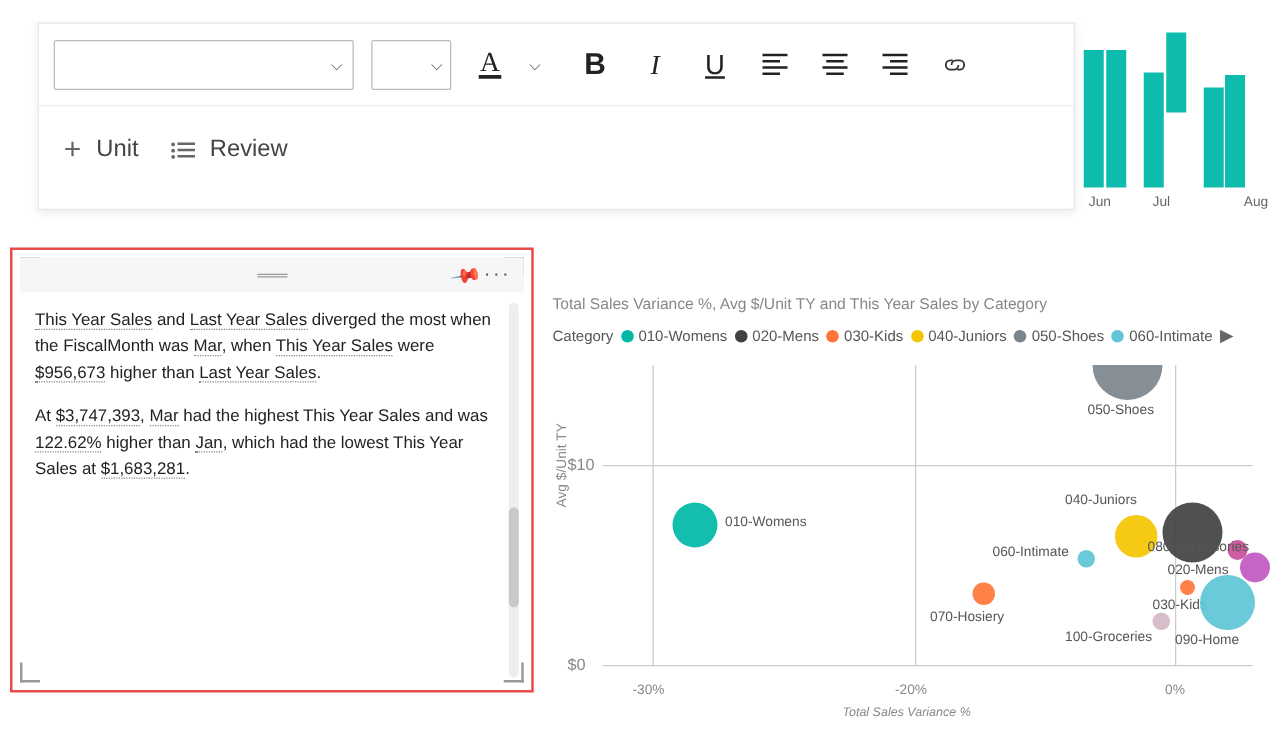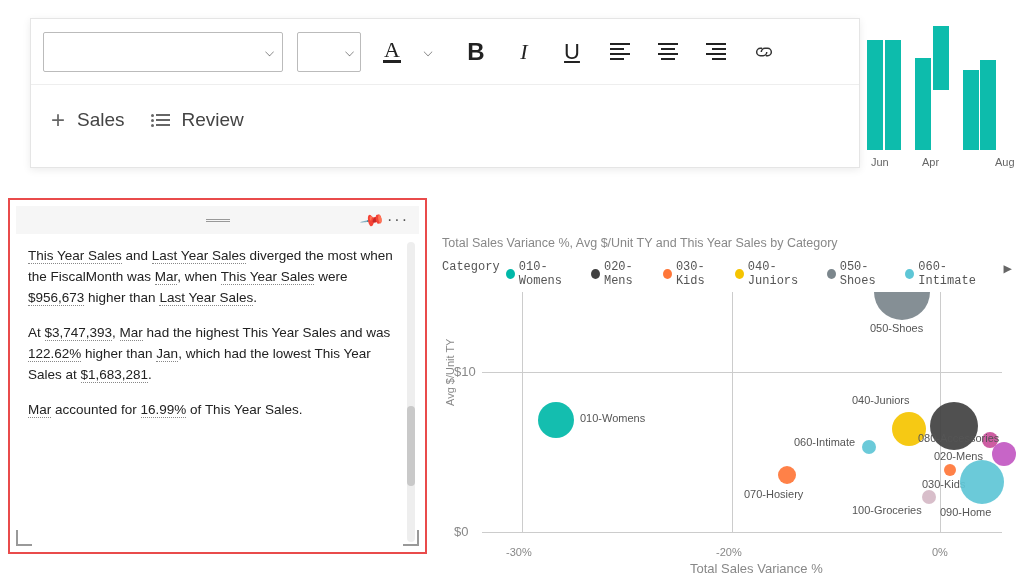--- a/index.html
+++ b/index.html
@@ -46,27 +46,27 @@
 .sel-handle.tl { top:0; left:0; border-top:2px solid #999; border-left:2px solid #999;}
 .sel-handle.tr { top:0; right:0; border-top:2px solid #999; border-right:2px solid #999;}
 .sel-handle.bl { bottom:0; left:0; border-bottom:2px solid #999; border-left:2px solid #999;}
 .sel-handle.br { bottom:0; right:0; border-bottom:2px solid #999; border-right:2px solid #999;}
 .scrollbar { position:absolute; right:4px; top:36px; width:8px; height:300px; background:#eee; border-radius:4px;}
 .scroll-thumb { position:absolute; right:4px; top:200px; width:8px; height:80px; background:#c9c9c9; border-radius:4px;}
 
 
 .chart { position:absolute; top:236px; left:442px; width:570px; height:340px; }
 .chart-title { font-size:12.5px; color:#888; margin-bottom:10px;}
-.legend { display:flex; align-items:flex-start; gap:6px; font-size:12px; color:#555; margin-bottom:6px; flex-wrap:nowrap;font-family:Liberation Mono, monospace;}
+.legend { display:flex; align-items:flex-end; gap:6px; font-size:12px; color:#555; margin-bottom:6px; flex-wrap:nowrap;}
 .lg-item { display:flex; align-items:center; gap:4px; }
 .lg-dot { width:10px; height:10px; border-radius:50%; }
 .plot { position:absolute; top:56px; left:40px; width:520px; height:240px; }
 .ylabel { position:absolute; left:2px; top:170px; transform:rotate(-90deg); transform-origin:left top; font-size:11px; color:#888; white-space:nowrap;}
 .ytick { position:absolute; left:12px; font-size:13px; color:#888; }
-.xlabel { position:absolute; left:248px; bottom:0; font-size:13px; color:#888;}
+.xlabel { position:absolute; left:232px; bottom:0; font-size:10px; color:#888;font-style:italic;}
 .xtick { position:absolute; bottom:18px; font-size:11px; color:#888;}
 .gridline { position:absolute; background:#ccc; }
 .gridline.v { width:1px; height:240px; top:56px;}
 .gridline.h { height:1px; width:520px; left:40px;}
 .bubble { position:absolute; border-radius:50%; opacity:0.92;}
 .blabel { position:absolute; font-size:11px; color:#555; white-space:nowrap;}
 .legend-arrow { color:#666; font-size:14px; }
 
 
 .align-lines { display:flex; flex-direction:column; gap:3px; align-items:flex-start;}
@@ -80,21 +80,21 @@
 <body>
 
 <div class="bg-bars">
   <div class="bar-col" style="left:840px;top:40px;height:110px;"></div>
   <div class="bar-col" style="left:858px;top:40px;height:110px;"></div>
   <div class="bar-col" style="left:888px;top:58px;height:92px;"></div>
   <div class="bar-col" style="left:906px;top:26px;height:64px;"></div>
   <div class="bar-col" style="left:936px;top:70px;height:80px;"></div>
   <div class="bar-col" style="left:953px;top:60px;height:90px;"></div>
   <span class="month-lbl" style="left:844px;">Jun</span>
-  <span class="month-lbl" style="left:895px;">Apr</span>
+  <span class="month-lbl" style="left:895px;">Jul</span>
   <span class="month-lbl" style="left:968px;">Aug</span>
 </div>
 
 <div class="toolbar">
   <div class="toolbar-row1">
     <div class="font-select">
         <span class="caret">⌵</span>
       </div>
     <div class="size-select">
         <span class="caret">⌵</span>
@@ -141,21 +141,21 @@
       </div>
     <div class="tool-btn">
       <svg width="22" height="22" viewBox="0 0 24 24">
           <path fill="none" stroke="#333" stroke-width="1.6" d="M9 12a4 4 0 0 1 4-4h3a4 4 0 0 1 0 8h-2M15 12a4 4 0 0 1-4 4H8a4 4 0 0 1 0-8h2"></path>
         </svg>
     </div>
   </div>
   <div class="toolbar-row2">
     <div class="row2-btn">
       <span class="plus">+</span>
-      <span>Sales</span>
+      <span>Unit</span>
     </div>
     <div class="row2-btn">
       <div class="review-icon">
         <div class="ln">
             <span class="dot"></span>
             <span class="bar"></span>
           </div>
         <div class="ln">
             <span class="dot"></span>
             <span class="bar"></span>
@@ -183,23 +183,20 @@
     </div>
     <div class="scrollbar"></div>
     <div class="scroll-thumb"></div>
     <div class="narr-body">
       <p>
         <span class="ud">This Year Sales</span><span> and </span><span class="ud">Last Year Sales</span><span> diverged the most when the FiscalMonth was </span><span class="ud">Mar</span><span>, when </span><span class="ud">This Year Sales</span><span> were </span><span class="ud">$956,673</span><span> higher than </span><span class="ud">Last Year Sales</span><span>.</span>
       </p>
       <p>
         <span>At </span><span class="ud">$3,747,393</span><span>, </span><span class="ud">Mar</span><span> had the highest This Year Sales and was </span><span class="ud">122.62%</span><span> higher than </span><span class="ud">Jan</span><span>, which had the lowest This Year Sales at </span><span class="ud">$1,683,281</span><span>.</span>
       </p>
-      <p>
-        <span class="ud">Mar</span><span> accounted for </span><span class="ud">16.99%</span><span> of This Year Sales.</span>
-      </p>
     </div>
   </div>
 </div>
 
 <div class="chart">
   <div class="chart-title">Total Sales Variance %, Avg $/Unit TY and This Year Sales by Category</div>
   <div class="legend">
     <span>Category</span>
     <span class="lg-item">
         <span class="lg-dot" style="background:#00b8a8"></span>

